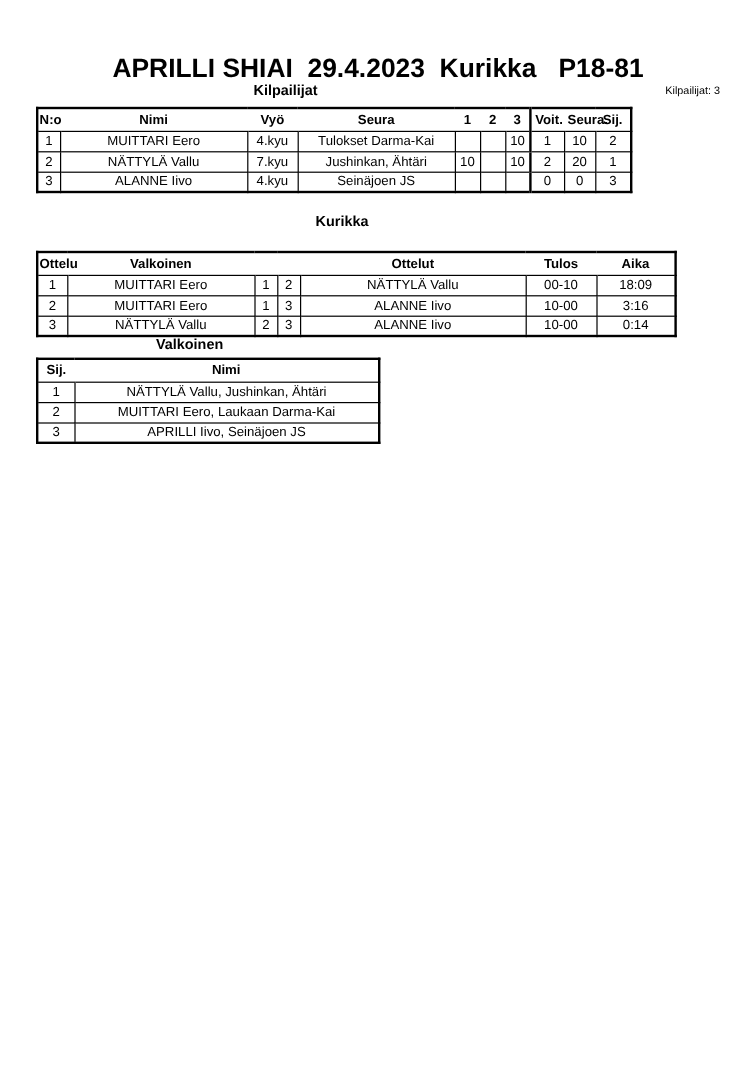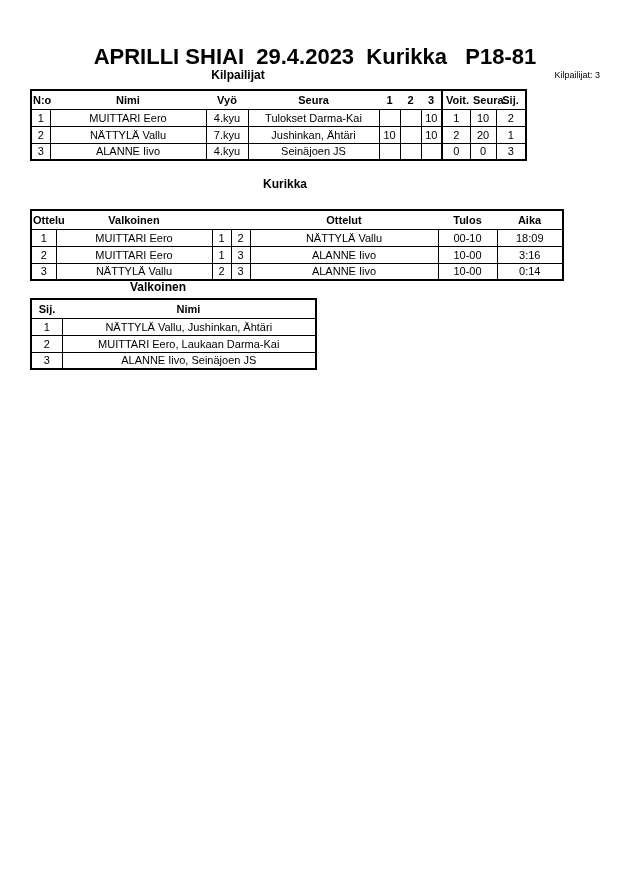--- a/index.html
+++ b/index.html
@@ -193,18 +193,18 @@
       <tr>
         <td class="ctr">1</td>
         <td class="al">NÄTTYLÄ Vallu, Jushinkan, Ähtäri</td>
       </tr>
       <tr>
         <td class="ctr">2</td>
         <td class="al">MUITTARI Eero, Laukaan Darma-Kai</td>
       </tr>
       <tr>
         <td class="ctr">3</td>
-        <td class="al">ALANNE Iivo, Seinäjoen JS</td>
+        <td class="al">APRILLI Iivo, Seinäjoen JS</td>
       </tr>
     </tbody>
   </table>
 
 </div>
 
 </body></html>

